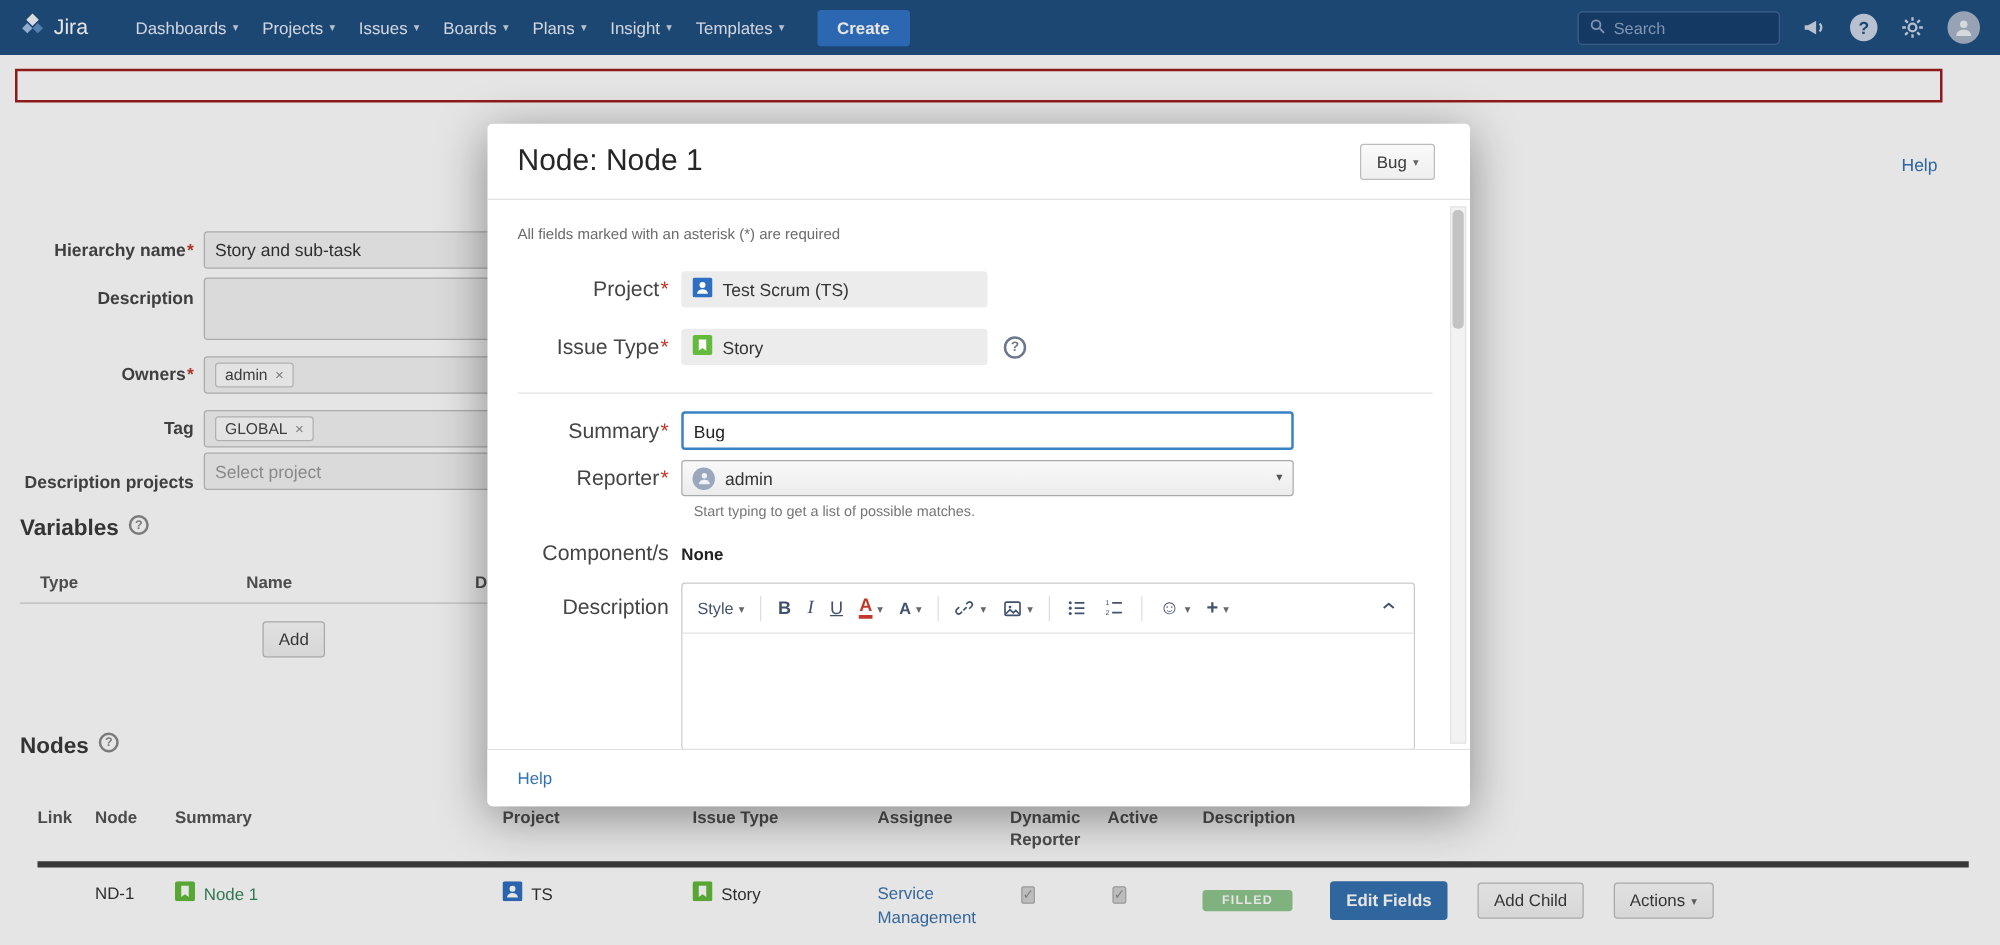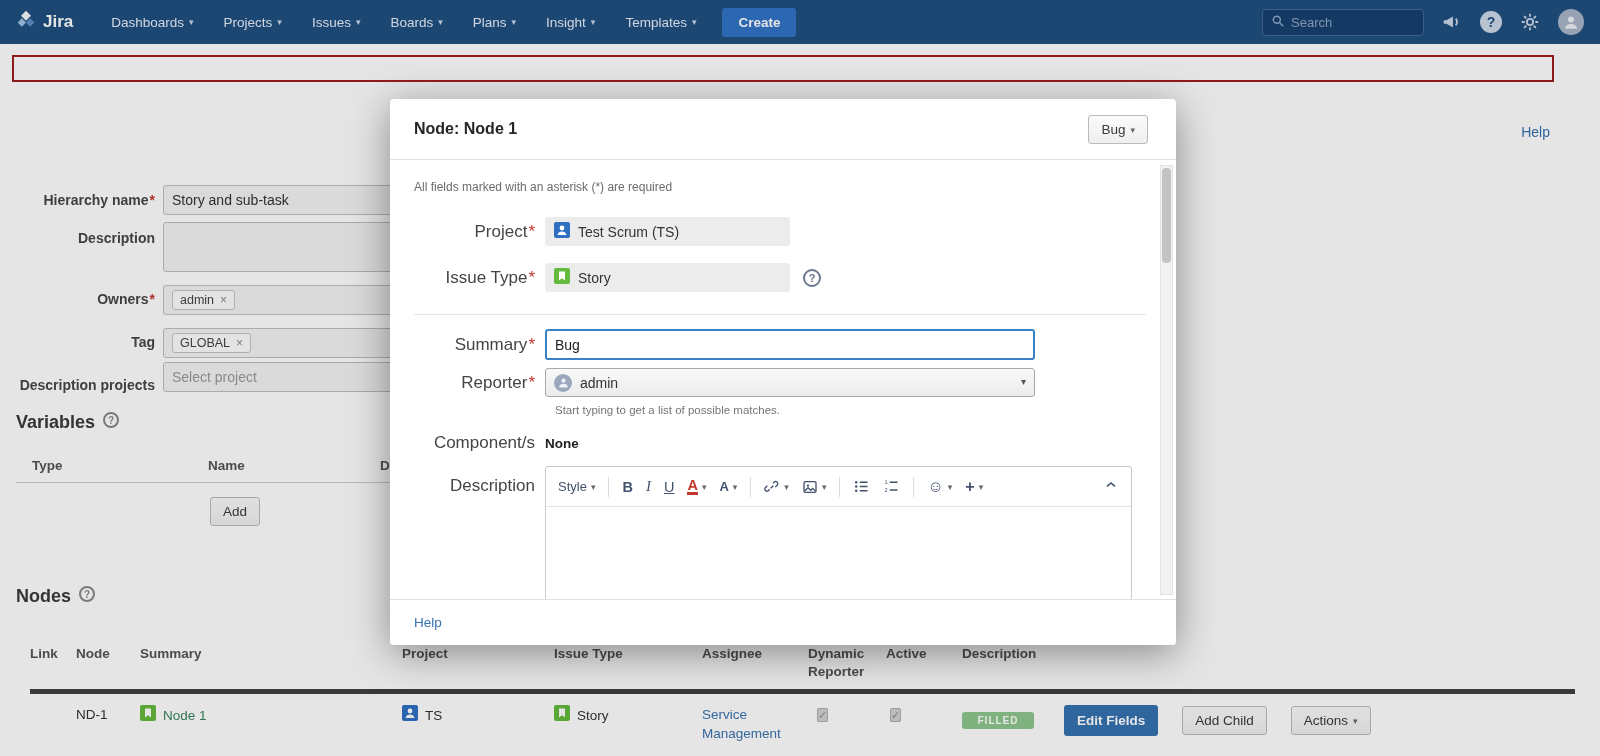--- a/index.html
+++ b/index.html
@@ -1,22 +1,22 @@
 <!DOCTYPE html>
 <html><head>
 <meta charset="utf-8">
 <style>
   *{margin:0;padding:0;box-sizing:border-box}
   body{font-family:"Liberation Sans",sans-serif;background:#444}
   .screen{position:relative;width:1600px;height:756px;background:#ffffff;overflow:hidden;color:#333;font-size:14px}
 
   
   .nav{position:absolute;top:0;left:0;right:0;height:44px;background:#205081;display:flex;align-items:center;padding:0 16px;color:#fff;z-index:5}
-  .brand{display:flex;align-items:center;gap:7px;font-size:17px;font-weight:bold;margin-right:38px;cursor:pointer}
-  .menus{display:flex;align-items:center;gap:30px;font-size:13.5px}
+  .brand{display:flex;align-items:center;gap:7px;font-size:17px;font-weight:normal;margin-right:38px;cursor:pointer}
+  .menus{display:flex;align-items:center;gap:19px;font-size:13.5px}
   .menu{display:flex;align-items:center;gap:5px;color:#e8eefa;cursor:pointer;white-space:nowrap}
   .chev{font-size:9px;opacity:.85}
   .create-btn{margin-left:26px;background:#3273c6;color:#fff;border:none;border-radius:3px;padding:7px 16px;font-size:13.5px;font-weight:bold;cursor:pointer}
   .nav-right{margin-left:auto;display:flex;align-items:center;gap:15px}
   .search-box{display:flex;align-items:center;gap:6px;background:#17406e;border:1px solid #46699a;border-radius:4px;height:27px;padding:0 8px;width:162px}
   .search-box input{background:transparent;border:none;outline:none;color:#dce6f5;font-size:13px;width:122px;font-family:"Liberation Sans",sans-serif}
   .search-box input::placeholder{color:#8fa7c7}
   .nav-icon{width:26px;height:26px;display:flex;align-items:center;justify-content:center;cursor:pointer}
   .help-circle{width:22px;height:22px;border-radius:50%;background:#cdd7e8;color:#205081;font-weight:bold;font-size:14px;display:flex;align-items:center;justify-content:center;cursor:pointer}
   .avatar-circle{width:26px;height:26px;border-radius:50%;background:#a9b6c9;display:flex;align-items:center;justify-content:center;cursor:pointer;overflow:hidden}
@@ -29,21 +29,21 @@
   .l1{top:192px}.l2{top:230px}.l3{top:291px}.l4{top:334px}.l5{top:377px}
   .f-field{position:absolute;left:163px;width:272px;height:30px;background:#f3f3f3;border:1px solid #bfbfbf;border-radius:3px;display:flex;align-items:center;padding:0 8px;font-size:14px;color:#333}
   .fi1{top:185px}.fi2{top:222px;height:50px;align-items:flex-start}.fi3{top:285px}.fi4{top:328px}.fi5{top:362px}
   .placeholder{color:#999}
   .chip{display:inline-flex;align-items:center;gap:6px;background:#fdfdfd;border:1px solid #c5c5c5;border-radius:3px;padding:2px 7px;font-size:12.5px;color:#444}
   .chip-x{color:#8a8a8a;font-size:12px;cursor:pointer}
   .sec-head{position:absolute;left:16px;font-size:18px;font-weight:bold;color:#3a3a3a;display:flex;align-items:flex-start;gap:8px}
   .sh-vars{top:412px}.sh-nodes{top:586px}
   .sec-q{width:16px;height:16px;border-radius:50%;border:2px solid #8a8a8a;color:#8a8a8a;font-size:10px;font-weight:bold;display:flex;align-items:center;justify-content:center;cursor:pointer}
   .vh{position:absolute;top:458px;font-size:13.5px;font-weight:600;color:#555}
-  .vh1{left:32px}.vh2{left:208px}.vh3{left:380px}
+  .vh1{left:32px}.vh2{left:197px}.vh3{left:380px}
   .v-line{position:absolute;left:16px;top:482px;width:724px;border-bottom:1px solid #cfcfcf}
   .aui-btn{display:inline-flex;align-items:center;gap:5px;background:linear-gradient(#fafafa,#efefef);border:1px solid #bbb;border-radius:3px;padding:6px 12px;font-size:13.5px;color:#3a3a3a;cursor:pointer;font-family:"Liberation Sans",sans-serif;white-space:nowrap}
   .add-btn{position:absolute;left:210px;top:497px}
   .nt{position:absolute;left:30px;top:645px;width:1545px;font-size:13.5px}
   .nt-h{display:flex;align-items:flex-start;padding-bottom:8px;border-bottom:5px solid #404040;font-weight:600;color:#555;line-height:18px}
   .nt-r{display:flex;align-items:flex-start;margin-top:11px;line-height:19px}
   .c-link{width:46px}.c-node{width:64px}.c-sum{width:262px}.c-proj{width:152px}.c-itype{width:148px}.c-assg{width:106px}.c-dyn{width:78px}.c-act{width:76px}
   .c-val{flex:1;display:flex;align-items:center}
   .cellflex{display:flex;align-items:center;gap:7px}
   .link-green{color:#36845c;text-decoration:none;cursor:pointer}
@@ -53,21 +53,21 @@
   .badge{width:72px;height:17px;border-radius:3px;background:#8fc78f;color:#fff;font-size:10px;font-weight:bold;letter-spacing:1px;display:flex;align-items:center;justify-content:center;margin-right:30px}
   .btn-primary{background:#3572b0;color:#fff;font-weight:bold;border:none;border-radius:3px;padding:8px 13px;font-size:13.5px;cursor:pointer;font-family:"Liberation Sans",sans-serif;white-space:nowrap}
   .row-btns{display:flex;align-items:center;gap:24px}
 
   
   .blanket{position:absolute;inset:0;background:rgba(0,0,0,0.10);z-index:10}
 
   
   .modal{position:absolute;left:390px;top:99px;width:786px;height:546px;background:#fff;border-radius:4px;box-shadow:0 8px 40px rgba(0,0,0,.4);z-index:20}
   .m-header{position:relative;height:61px;border-bottom:1px solid #e2e2e2;display:flex;align-items:center;padding:0 24px}
-  .m-title{font-size:16px;font-weight:700;color:#262626}
+  .m-title{font-size:24px;font-weight:400;color:#262626}
   .type-dd{position:absolute;right:28px;top:16px}
   .dd-chev{font-size:9px;color:#666}
   .m-body{position:relative;height:439px;padding:0 30px 0 24px;overflow:hidden}
   .m-note{margin-top:20px;font-size:12px;color:#6b6b6b}
   .m-row{display:flex;align-items:center;margin-top:17px}
   .r-project{margin-top:23px}.r-summary{margin-top:14px}.r-reporter{margin-top:8px}.r-comp{margin-top:17px}.r-desc{margin-top:13px;align-items:flex-start}
   .m-label{width:131px;text-align:right;padding-right:10px;font-size:17px;font-weight:400;color:#454545;flex-shrink:0}
   .r-desc .m-label{padding-top:10px}
   .pill-field{display:inline-flex;align-items:center;gap:8px;width:245px;height:29px;background:#ececec;border-radius:3px;padding:0 9px;font-size:14px;color:#333}
   .help-q{margin-left:13px;width:18px;height:18px;border-radius:50%;border:2px solid #6b778c;color:#6b778c;font-size:11px;font-weight:bold;display:flex;align-items:center;justify-content:center;cursor:pointer}

